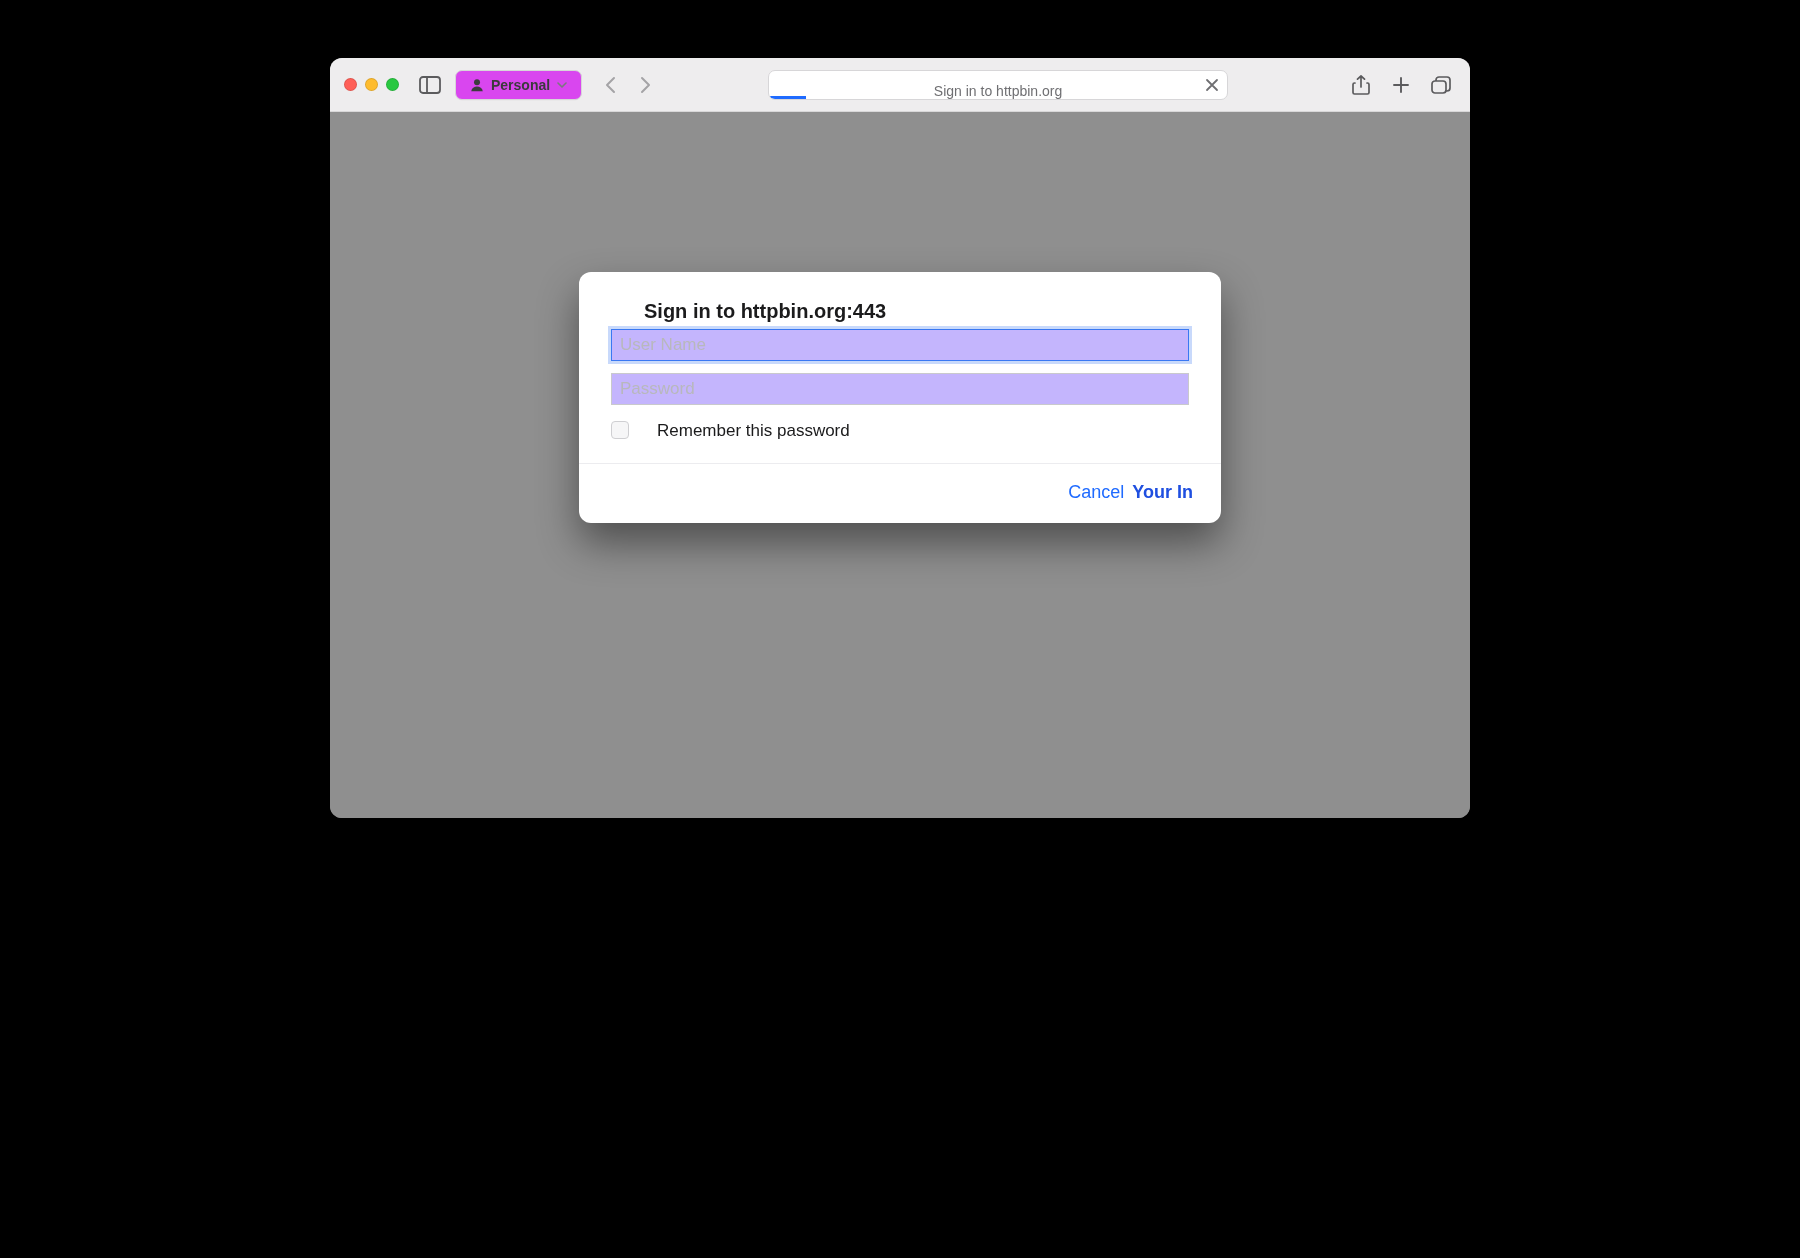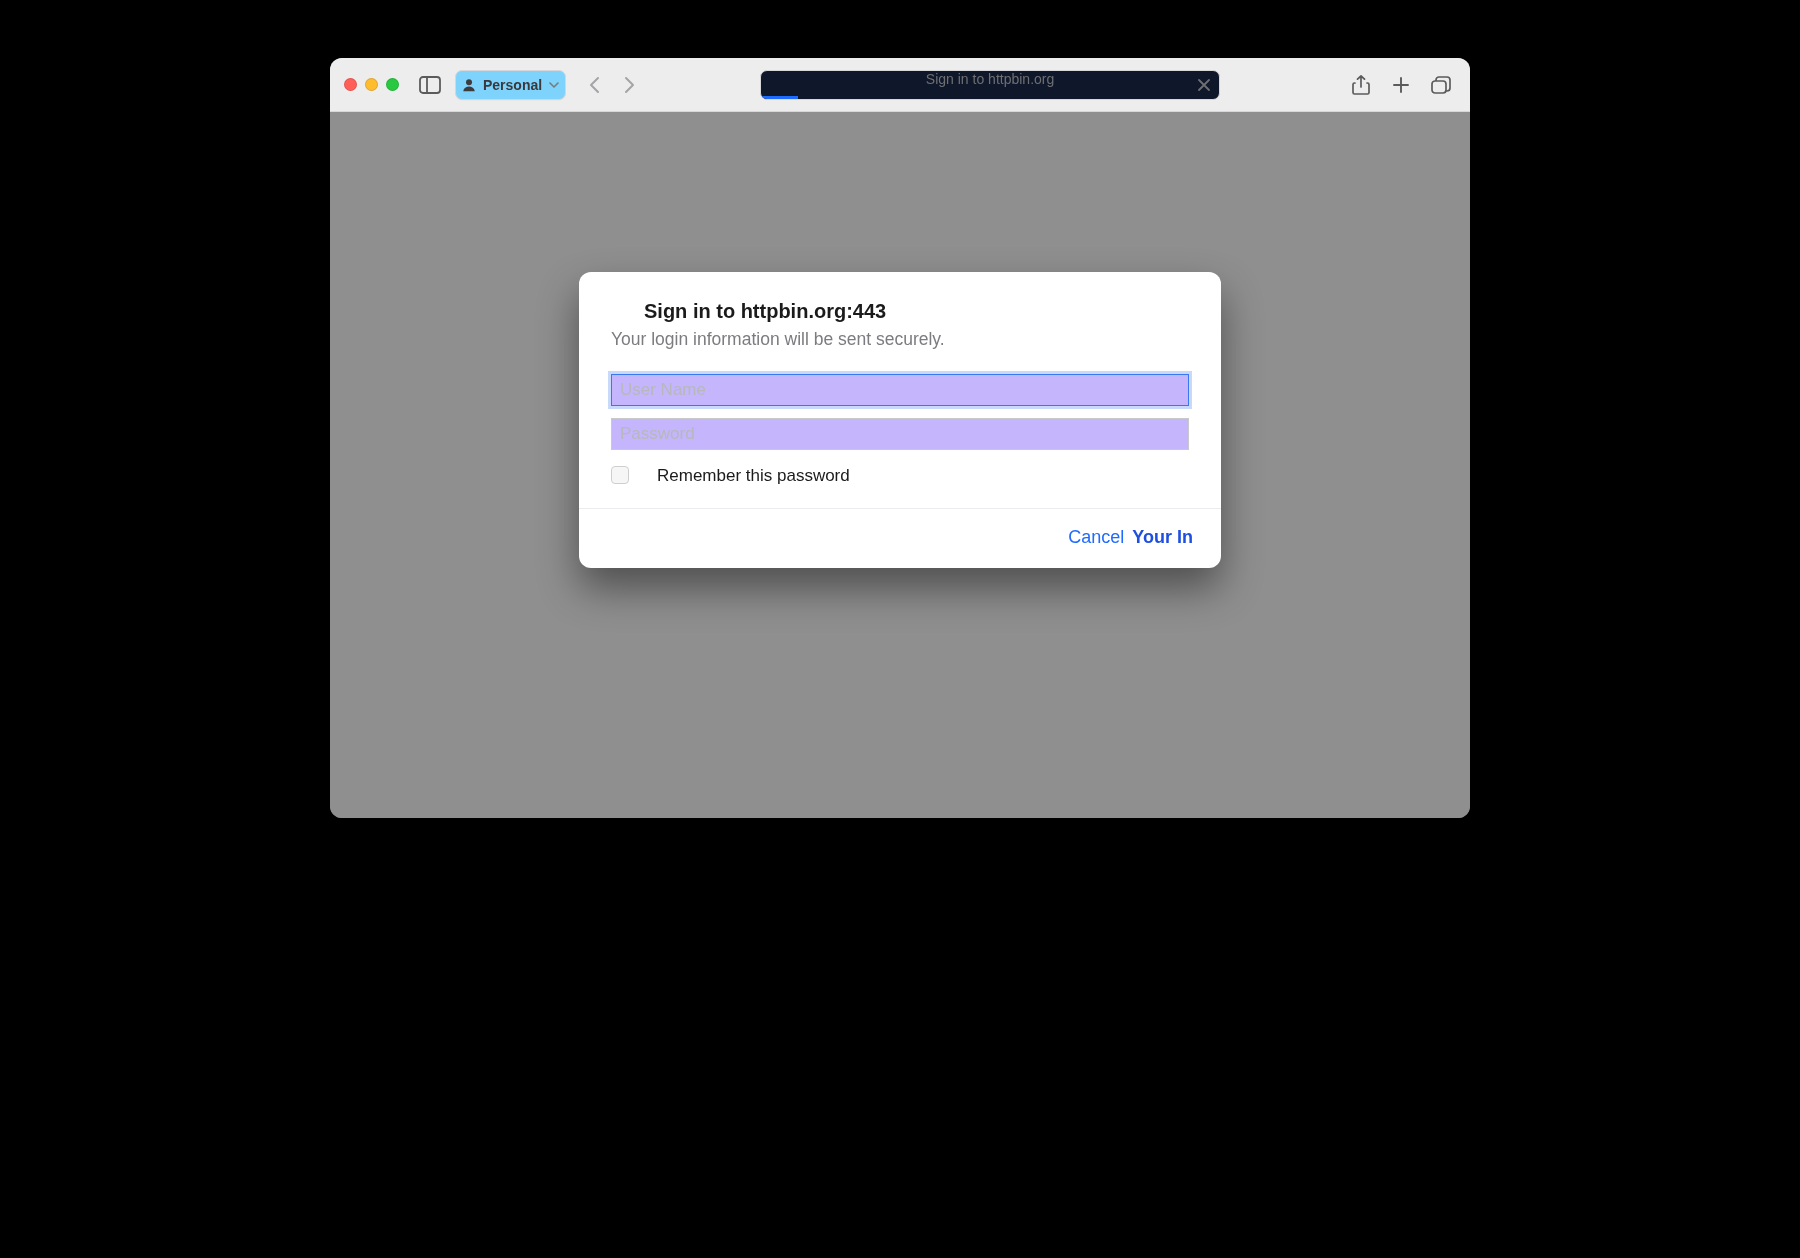--- a/index.html
+++ b/index.html
@@ -38,47 +38,47 @@
     .tl.yellow { background: #febc2e; border: .5px solid rgba(0,0,0,.12);}
     .tl.green { background: #28c840; border: .5px solid rgba(0,0,0,.12);}
     .icon-btn {
       width: 30px; height: 30px;
       display: inline-flex; align-items: center; justify-content: center;
       color: #5b5b5d;
       border-radius: 6px;
     }
     .pill {
       height: 30px;
-      background: #7dd3fc;
+      background: #d946ef;
       border: 1px solid #d7d6d8;
       border-radius: 7px;
       display: inline-flex;
       align-items: center;
-      padding: 0 6px;
+      padding: 0 14px;
       gap: 7px;
       color: #3a3a3c;
       box-shadow: 0 .5px 0 rgba(0,0,0,.04);
     }
     .pill .lbl { font-size: 14px; font-weight: 600; }
     .nav-arrows { display: flex; gap: 4px; margin-left: 4px; }
     .nav-arrows .icon-btn { color: #a4a3a6; }
     .nav-arrows .icon-btn svg { stroke: #a4a3a6; }
     .addr-wrap {
       flex: 1;
       display: flex;
       justify-content: center;
     }
     .addr {
       position: relative;
       width: 460px;
       height: 30px;
-      background: #0f172a;
+      background: #ffffff;
       border: 1px solid #d7d6d8;
       border-radius: 7px;
-      display: flex; align-items: flex-start; justify-content: center;
+      display: flex; align-items: flex-end; justify-content: center;
       color: #6f6f72;
       font-size: 14px;
       overflow: hidden;
     }
     .addr .progress {
       position: absolute;
       left: 0; bottom: 0;
       height: 3px;
       width: 8%;
       background: #1f6bff;
@@ -240,21 +240,20 @@
           <path d="M5 5V4a3 3 0 013-3h8a3 3 0 013 3v8a3 3 0 01-3 3h-1" stroke="#5b5b5d" stroke-width="1.7"></path>
         </svg>
       </div>
     </div>
   </div>
 
   <div class="content-area">
     <div class="dialog">
       <div class="dialog-body">
         <div class="dlg-title">Sign in to httpbin.org:443</div>
-        <div class="dlg-sub">Your login information will be sent securely.</div>
 
         <input class="field username" type="text" placeholder="User Name" style="">
         <input class="field password" type="password" placeholder="Password" style="">
 
         <div class="remember-row">
           <div class="chk" role="checkbox" aria-checked="false"></div>
           <span>Remember this password</span>
         </div>
       </div>
       <div class="dialog-actions">

